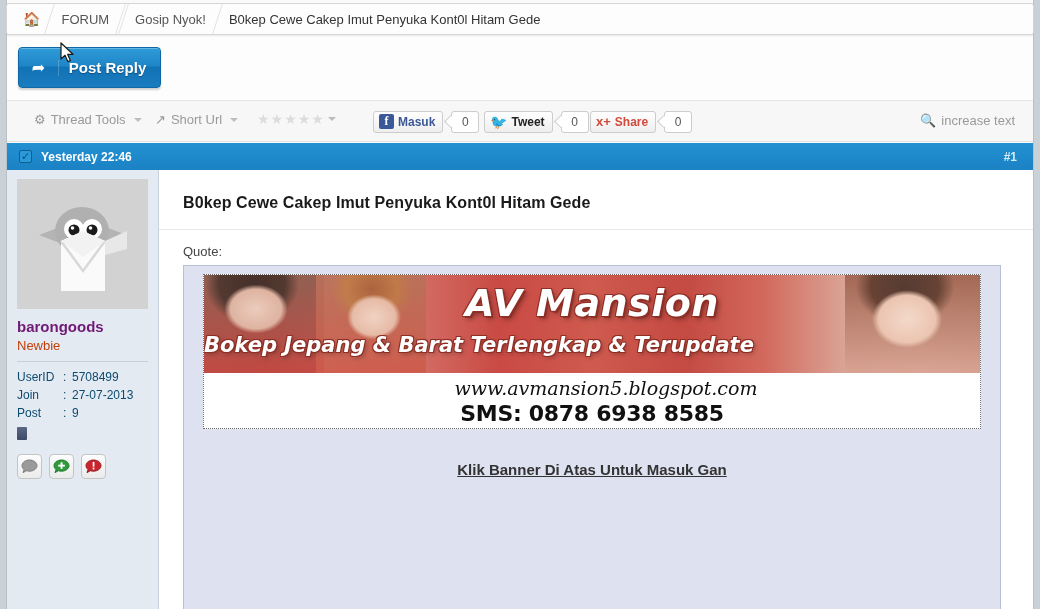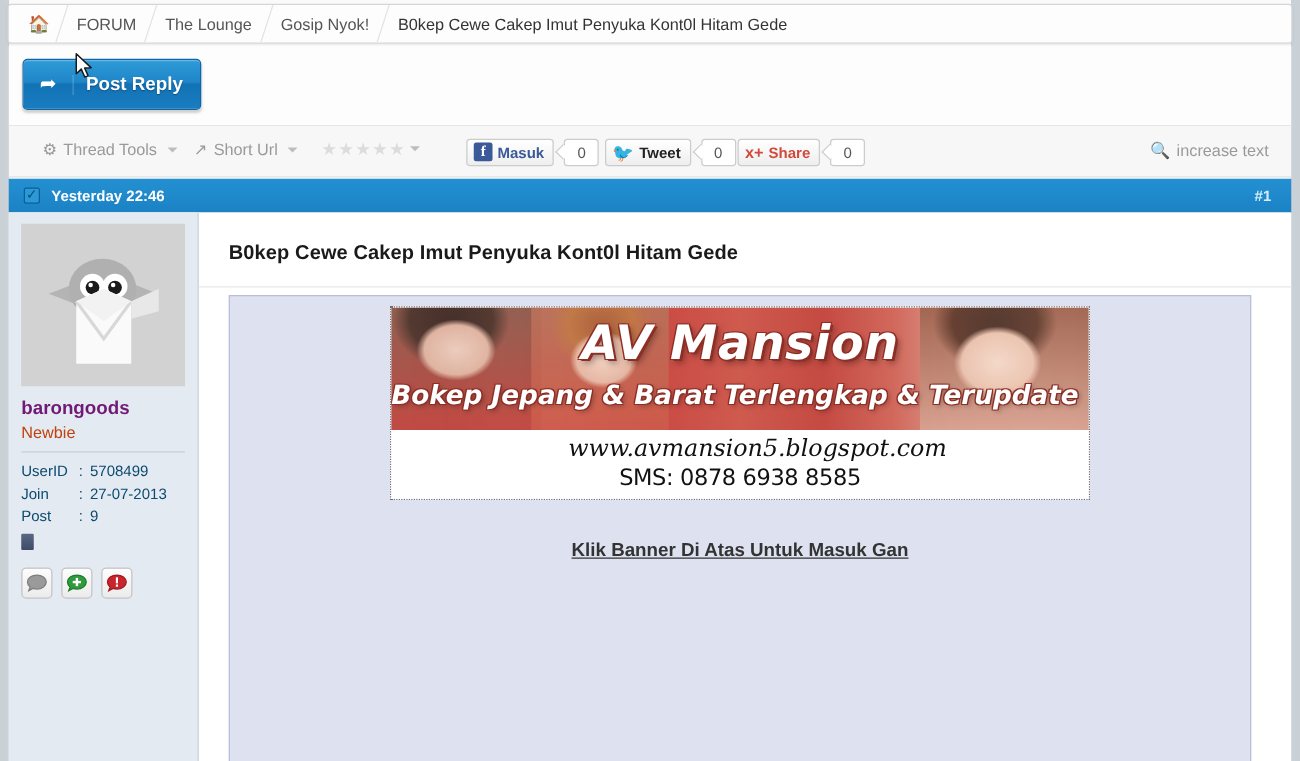--- a/index.html
+++ b/index.html
@@ -276,21 +276,21 @@
     border: 1px solid #b9bfd6;
     height: 400px;
     position: relative;
     overflow: hidden;
     padding: 8px 0 0 0;
   }
 
   
   .banner {
     margin: 0 auto;
-    width: 560px; height: 155px;
+    width: 778px; height: 155px;
     border: 1px dotted #6d6d6d;
     background: #fff;
     position: relative;
     overflow: hidden;
     cursor: pointer;
   }
   .banner-top {
     position: absolute; left: 0; top: 0;
     width: 100%; height: 98px;
     overflow: hidden;
@@ -350,21 +350,21 @@
     margin-top: 4px;
     font-family: "DejaVu Serif", serif;
     font-style: italic;
     font-size: 19px;
     color: #111;
     padding-left: 28px;
   }
   .banner-sms {
     margin-top: 2px;
     font-family: "DejaVu Sans", sans-serif;
-    font-size: 18px; font-weight: normal;
+    font-size: 22px; font-weight: bold;
     color: #111;
     letter-spacing: -.3px;
   }
 
   .line-klik {
     margin-top: 32px;
     text-align: center;
     font-size: 15px; font-weight: bold; color: #333; text-decoration: underline;
   }
   .line-jangan {
@@ -381,23 +381,20 @@
 
   <div class="breadcrumb-wrap">
     <div class="crumb home">
       <span class="home-icon">🏠</span>
     </div>
     <div class="crumb-sep"></div>
     <div class="crumb">
         <span>FORUM</span>
       </div>
     <div class="crumb-sep"></div>
-    <div class="crumb">
-        <span>The Lounge</span>
-      </div>
     <div class="crumb-sep"></div>
     <div class="crumb">
         <span>Gosip Nyok!</span>
       </div>
     <div class="crumb-sep"></div>
     <div class="crumb last">
         <span>B0kep Cewe Cakep Imut Penyuka Kont0l Hitam Gede</span>
       </div>
   </div>
 
@@ -538,20 +535,21 @@
             <rect x="7.7" y="2.9" width="1.7" height="4.8" fill="#fff"></rect>
             <rect x="7.7" y="8.6" width="1.7" height="1.8" fill="#fff"></rect>
           </svg>
         </div>
       </div>
     </div>
 
     <div class="postmain">
       <div class="posttitle">B0kep Cewe Cakep Imut Penyuka Kont0l Hitam Gede</div>
       <div class="title-rule"></div>
+      <div class="quote-lbl">Quote:</div>
 
       <div class="quotebox">
         <div class="banner">
           <div class="banner-top">
             <div class="face f1"></div>
             <div class="face f2"></div>
             <div class="face f3"></div>
             <div class="banner-title">AV Mansion</div>
             <div class="banner-sub">Bokep Jepang &amp; Barat Terlengkap &amp; Terupdate</div>
           </div>

